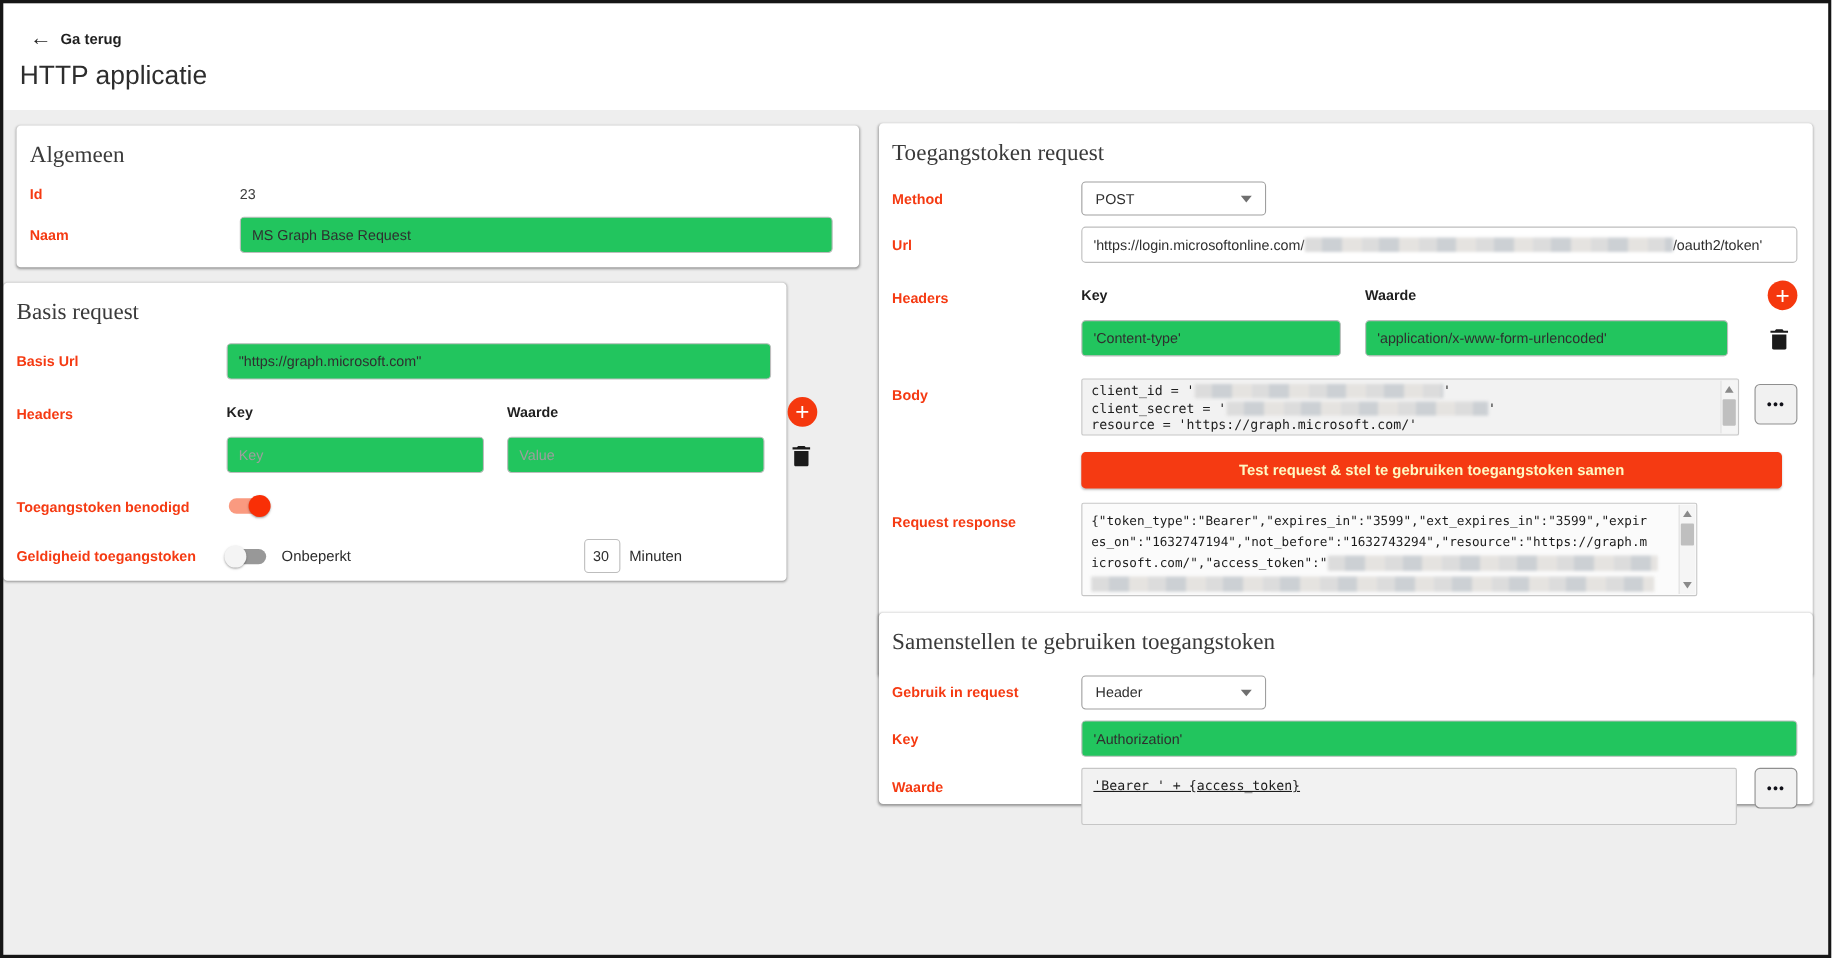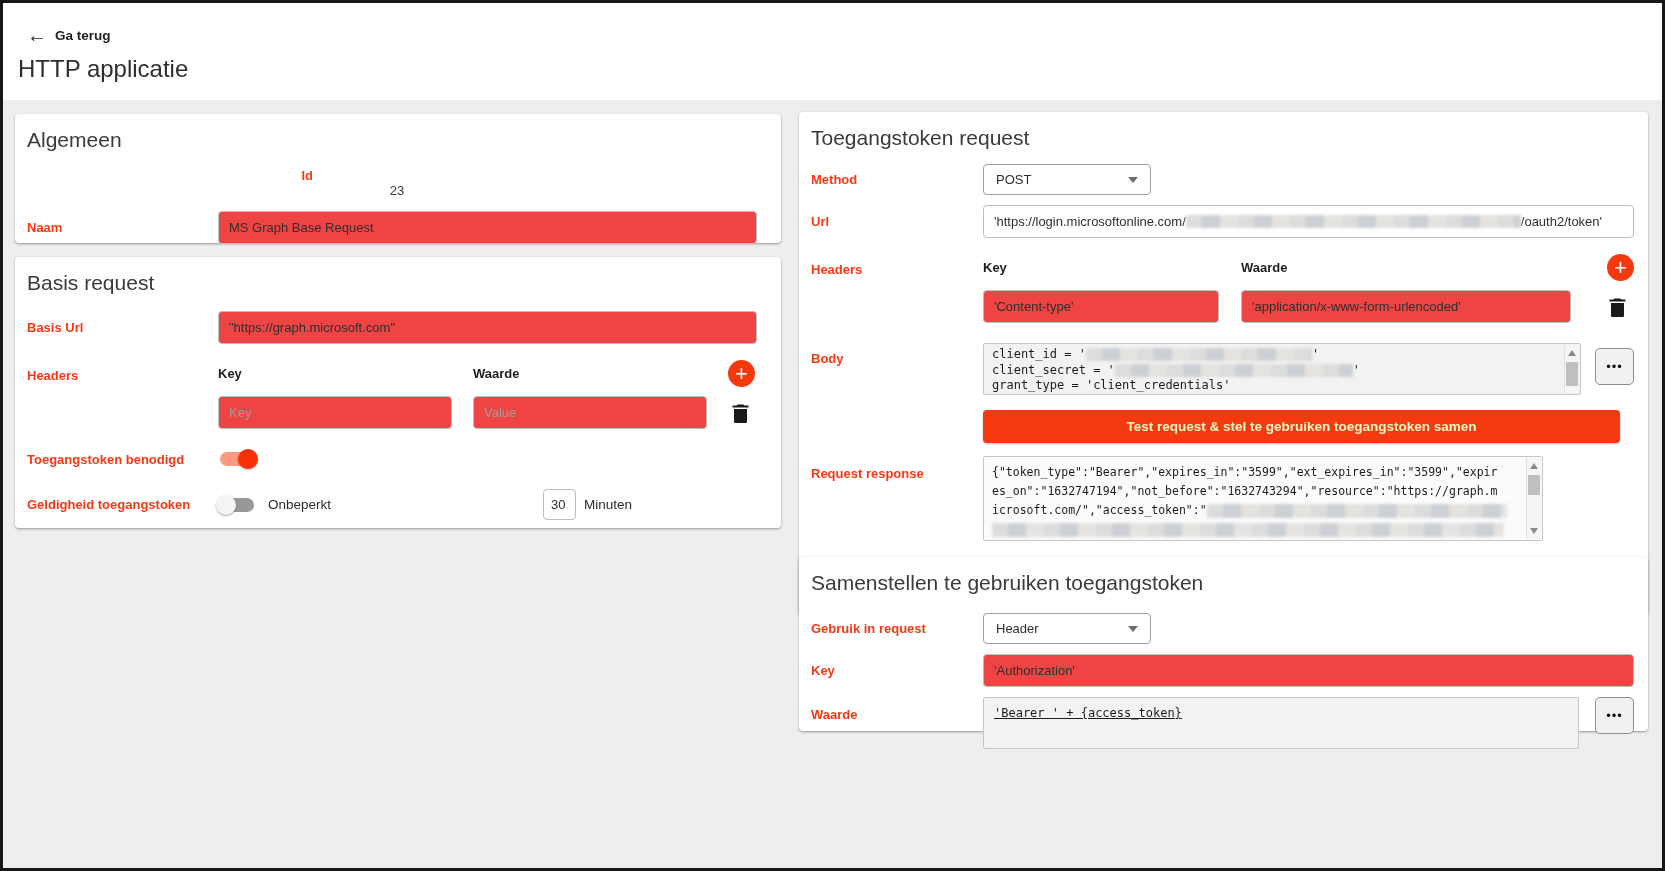--- a/index.html
+++ b/index.html
@@ -17,30 +17,30 @@
   
   .back-link { position: absolute; left: 27px; top: 26px; display: flex; align-items: center; gap: 8px; cursor: pointer; z-index: 2; }
   .back-arrow { font-size: 20px; line-height: 18px; color: #1f1f1f; }
   .back-text { font-size: 13.5px; font-weight: bold; color: #1f1f1f; }
   .page-title { position: absolute; left: 18px; top: 55px; font-size: 24px; color: #2d2d2d; z-index: 2; }
 
   
   .card { position: absolute; background: #ffffff; border-radius: 4px;
           box-shadow: 0 1px 3px rgba(0,0,0,.18), 0 1px 2px rgba(0,0,0,.22);
           padding: 14px 14px 0 12px; z-index: 2; }
-  .card-title { font-size: 21px; color: #3a3a3a; margin-bottom: 16px; }
+  .card-title { font-size: 21px; color: #3a3a3a; margin-bottom: 16px; font-family: Liberation Serif, serif; }
 
   .row { display: flex; align-items: center; }
   .row.top { align-items: flex-start; }
   .lbl { font-size: 13px; font-weight: bold; color: #f53a12; flex-shrink: 0; }
   .lc-l { width: 191px; }
   .lc-r { width: 172px; }
   .plain-val { font-size: 13px; color: #3d3d3d; }
 
-  .input { height: 33px; border: 1px solid #bdbdbd; border-radius: 4px; background: #ef4444;
+  .input { height: 33px; border: 1px solid #bdbdbd; border-radius: 4px; background: #22c55e;
            font-size: 13px; color: #2f2f2f; padding: 0 10px; font-family: "Liberation Sans", sans-serif; }
   .input::placeholder { color: #9e9e9e; }
   .field-div { height: 33px; border: 1px solid #bdbdbd; border-radius: 4px; background: #fff;
                font-size: 13px; color: #2f2f2f; padding: 0 10px; display: flex; align-items: center;
                white-space: nowrap; overflow: hidden; }
   .select { height: 31px; width: 168px; border: 1px solid #9f9f9f; border-radius: 4px; background: #fff;
             display: flex; align-items: center; justify-content: space-between; padding: 0 12px;
             font-size: 13px; color: #2f2f2f; cursor: pointer; }
   .caret { width: 0; height: 0; border-left: 5px solid transparent; border-right: 5px solid transparent;
            border-top: 6px solid #6f6f6f; }
@@ -95,42 +95,42 @@
 
   .more-btn { width: 40px; height: 37px; border: 1px solid #8f8f8f; border-radius: 5px; background: #f1f1f1;
               color: #101018; font-size: 13px; letter-spacing: 1px; cursor: pointer; line-height: 33px; text-align: center; }
 
   .test-btn { width: 637px; height: 33px; background: #f53a12; border: none; border-radius: 4px;
               color: #fef9c3; font-size: 13.5px; font-weight: bold; cursor: pointer;
               font-family: "Liberation Sans", sans-serif; box-shadow: 0 1px 2px rgba(0,0,0,.25); }
 
   
   #card-algemeen { left: 15px; top: 114px; width: 766px; height: 129px; }
-  #card-basis    { left: 15px; top: 257px; width: 766px; height: 271px; }
+  #card-basis    { left: 3px; top: 257px; width: 712px; height: 271px; }
   #card-token    { left: 799px; top: 112px; width: 849px; height: 503px; }
   #card-compose  { left: 799px; top: 557px; width: 849px; height: 174px; }
 
   .w539 { width: 539px; } .w651 { width: 651px; }
   .trash-svg { display: block; }
 </style>
 </head>
 <body>
 
 <div class="content-bg"></div>
 <div class="frame"></div>
 
 <div class="back-link">
   <span class="back-arrow">←</span>
   <span class="back-text">Ga terug</span>
 </div>
 <div class="page-title">HTTP applicatie</div>
 
 <div class="card" id="card-algemeen">
   <div class="card-title">Algemeen</div>
-  <div class="row" style="margin-bottom:13px;flex-direction:column;">
+  <div class="row" style="margin-bottom:13px;">
     <div class="lbl lc-l">Id</div>
     <div class="plain-val">23</div>
   </div>
   <div class="row">
     <div class="lbl lc-l">Naam</div>
     <input class="input w539" value="MS Graph Base Request" style="">
   </div>
 </div>
 
 <div class="card" id="card-basis">
@@ -212,20 +212,21 @@
       </button>
     </div>
   </div>
 
   <div class="row top" style="margin-bottom:15px;">
     <div class="lbl lc-r" style="padding-top:8px;">Body</div>
     <div class="mono-box body-box">
       <div class="code" style="padding-right:22px;">
         <div class="cl"><span>client_id = '</span><span class="redact" style="width:226px;"></span><span>'</span></div>
         <div class="cl"><span>client_secret = '</span><span class="redact" style="width:238px;"></span><span>'</span></div>
+        <div class="cl">resource = 'https://graph.microsoft.com/'</div>
         <div class="cl">grant_type = 'client_credentials'</div>
       </div>
       <div class="vscroll">
         <span class="s-arr s-up"></span>
         <span class="s-thumb" style="top:17px;height:24px;"></span>
       </div>
     </div>
     <button class="more-btn" style="margin-left:14px;margin-top:5px;"><span>•••</span></button>
   </div>
 

